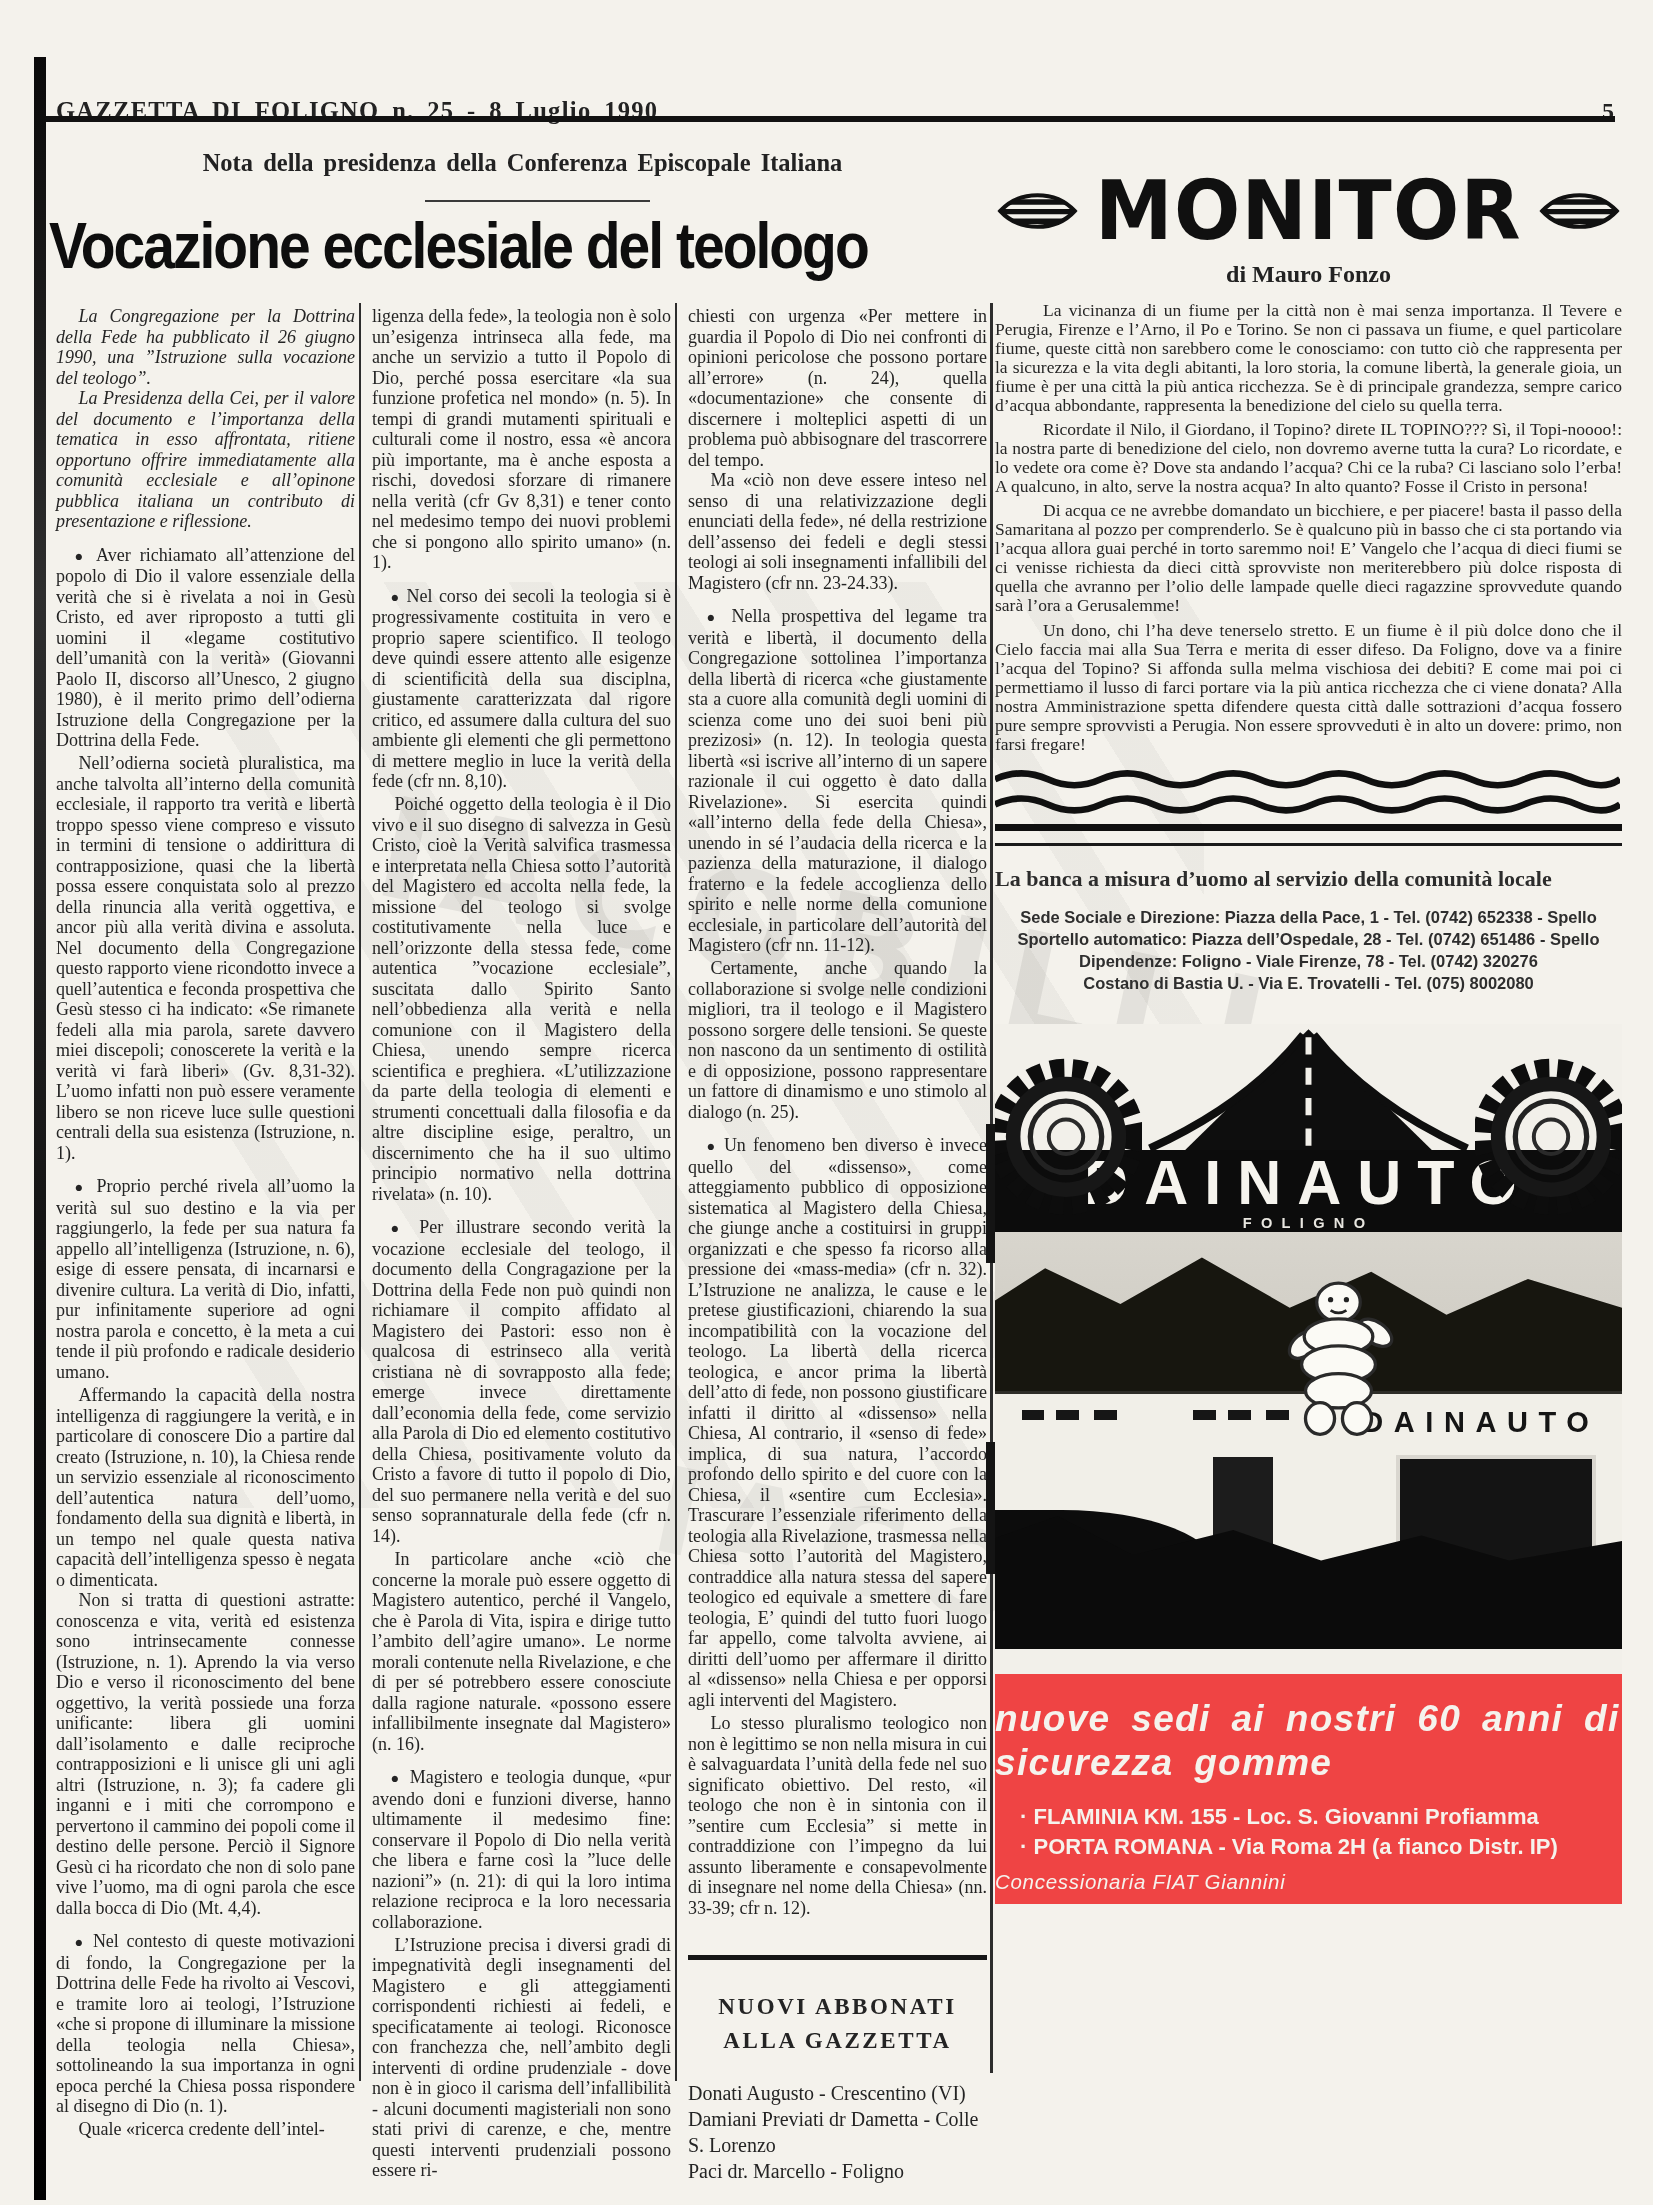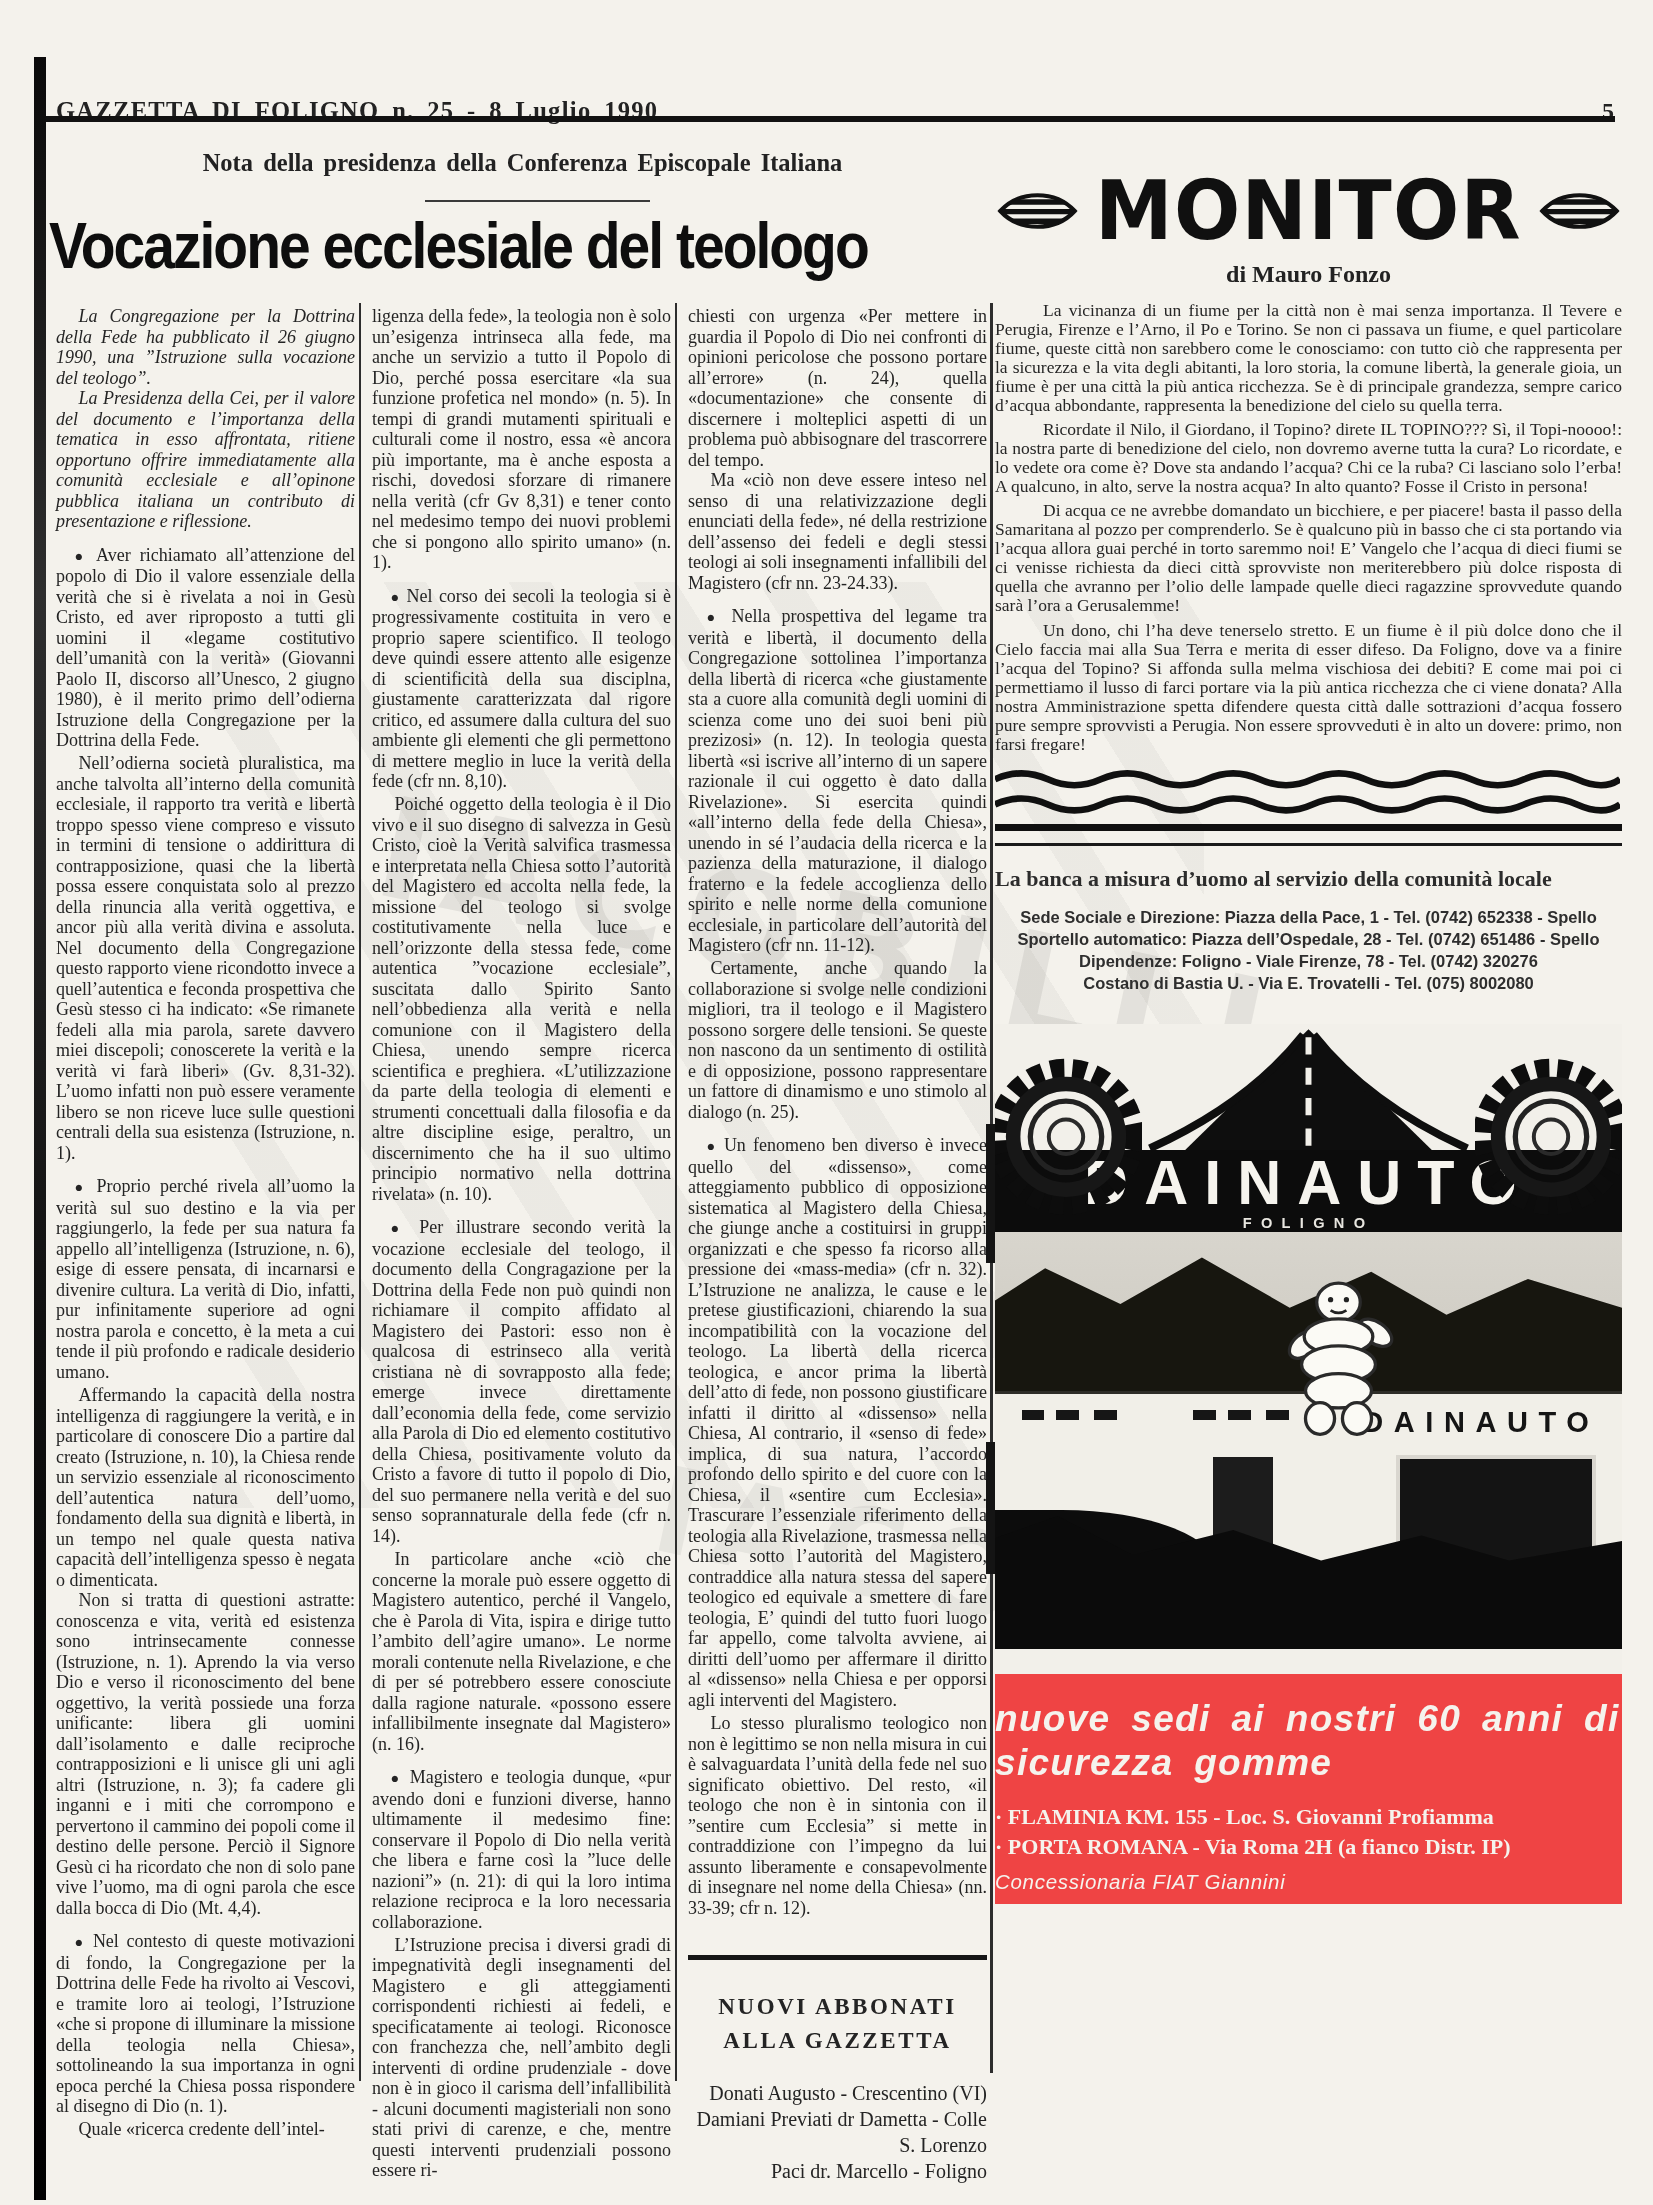--- a/index.html
+++ b/index.html
@@ -37,21 +37,21 @@
   .col p.bullet::before{content:"● ";font-size:0.8em;}
   .vrule{position:absolute;top:303px;width:2px;background:#2d2d2d;}
   .vr1{left:359px;height:1778px;} .vr2{left:675px;height:1778px;}
   .vr3{left:990px;width:2.6px;height:1770px;}
   .vrblob{position:absolute;left:986px;width:8.6px;background:#141414;}
   .vb1{top:1124px;height:139px;} .vb2{top:1442px;height:132px;}
   
   .subs{margin-top:37px;}
   .subs-rule{height:4.6px;background:#161616;margin-bottom:30px;}
   .subs-title{text-align:center;font-size:23px;font-weight:bold;letter-spacing:2.6px;line-height:34px;}
-  .subs-list{margin-top:22.5px;font-size:20px;line-height:26px;text-align:right;}
+  .subs-list{margin-top:22.5px;font-size:20px;line-height:26px;text-align:left;}
   .subs-list p{margin:0;text-indent:0;}
   
   .monitor{position:absolute;left:995px;top:172px;width:627px;}
   .monitor-head{display:flex;align-items:center;justify-content:space-between;margin-bottom:10.6px;}
   .orn{width:85px;height:54px;flex:0 0 auto;}
   .monitor-title{font-family:"DejaVu Sans",sans-serif;font-weight:bold;font-size:78px;letter-spacing:1.3px;
                  color:#101010;transform:scaleY(1.05);line-height:1;}
   .monitor-byline{text-align:center;font-size:24px;font-weight:bold;margin-bottom:13.2px;}
   .monitor-body{text-align:justify;font-size:17.5px;line-height:19px;color:#262626;}
   .monitor-body p{margin:0 0 5.3px;text-indent:48px;}
@@ -98,22 +98,22 @@
   .dain-pond{position:absolute;left:0;top:278px;width:225px;height:139px;background:#0c0c0c;
              border-top-right-radius:70% 45%;}
   .dain-streak{position:absolute;left:29px;top:344px;width:172px;height:14.6px;background:#d6d3cb;
                opacity:.85;transform:skewX(-28deg) rotate(-4deg);}
   .dain-fg{position:absolute;left:0;bottom:0;width:100%;height:139px;background:#0b0b0b;
            clip-path:polygon(0 20%,10% 4%,22% 32%,38% 14%,52% 36%,68% 18%,82% 36%,100% 22%,100% 100%,0 100%);}
   .dain-text{position:absolute;top:650px;left:0;width:100%;height:255px;background:#ef4444;
              color:#f5f3ed;text-align:left;}
   .dain-slogan{margin-top:22.5px;font-family:"Liberation Sans",sans-serif;font-style:italic;
                font-weight:bold;font-size:37px;line-height:44px;letter-spacing:1.3px;word-spacing:9.3px;}
-  .dain-locs{margin-top:17px;font-family:Liberation Serif, serif;font-weight:bold;
-             font-size:22px;line-height:30px;}
+  .dain-locs{margin-top:17px;font-family:Liberation Sans, sans-serif;font-weight:bold;
+             font-size:22px;line-height:30px;padding-left:25px;}
   .dain-locs p{margin:0;}
   .dain-locs p::before{content:"· ";}
   .dain-footer{margin-top:8px;font-family:"Liberation Sans",sans-serif;font-style:italic;
                font-size:20.5px;letter-spacing:0.7px;}
 </style>
 </head>
 <body>
 
 <div class="page">
 

